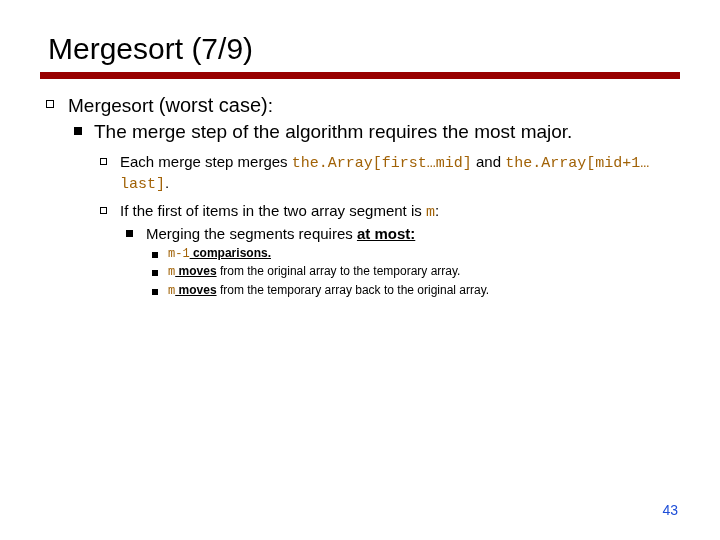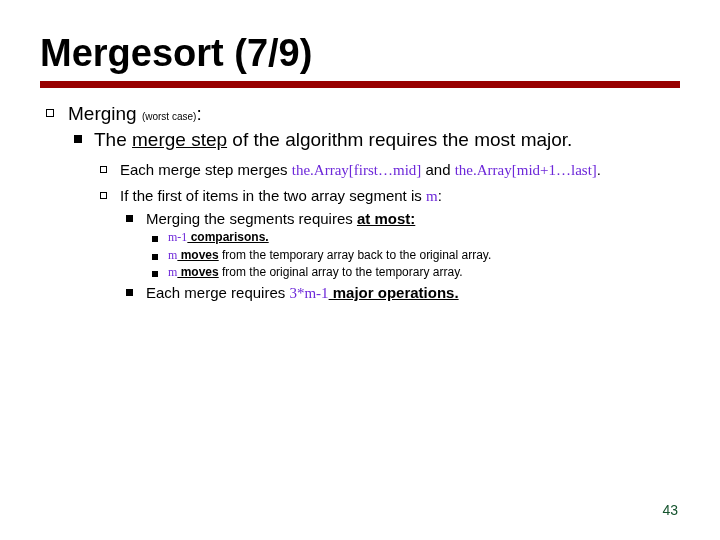--- a/index.html
+++ b/index.html
@@ -13,23 +13,23 @@
     position: relative;
   }
   .slide {
     width: 720px;
     height: 540px;
     position: relative;
     box-sizing: border-box;
     padding: 32px 40px 0 40px;
   }
   .title {
-    font-size: 38px;
-    font-weight: 700;
-    margin: 0 0 6px 0;
+    font-size: 30px;
+    font-weight: 400;
+    margin: 0 0 6px 8px;
   }
   .rule {
     height: 7px;
     background: #990000;
     margin: 0 0 14px 0;
   }
   ul.lvl0, ul.lvl1, ul.lvl2, ul.lvl3, ul.lvl4 {
     margin: 0;
     padding: 0;
     list-style: none;
@@ -46,70 +46,67 @@
   ul.lvl2 > li::before { content: ""; position: absolute; left: 6px; top: 6px; width: 7px; height: 7px; border: 1px solid #000; box-sizing: border-box; }
 
   ul.lvl3 { margin-top: 2px; }
   ul.lvl3 > li { padding-left: 26px; position: relative; font-size: 15px; line-height: 1.3; margin-bottom: 2px; }
   ul.lvl3 > li::before { content: ""; position: absolute; left: 6px; top: 6px; width: 7px; height: 7px; background: #000; }
 
   ul.lvl4 { margin-top: 2px; }
   ul.lvl4 > li { padding-left: 22px; position: relative; font-size: 12px; line-height: 1.3; margin-bottom: 2px; }
   ul.lvl4 > li::before { content: ""; position: absolute; left: 6px; top: 6px; width: 6px; height: 6px; background: #000; }
 
-  .sub { font-size: 10px; vertical-align: 0; }
-  .u { text-decoration: underline; }
-  .code { font-family: Liberation Serif, serif; color: #6d28d9; }
+  .sub { font-size: 20px; vertical-align: 0; }
+  .u { }
+  .code { font-family: Liberation Mono, monospace; color: #a16207; }
   .b { font-weight: bold; text-decoration: underline; }
 
   .pagenum {
     position: absolute;
     right: 42px;
     bottom: 22px;
     font-size: 14px;
-    color: #14532d;
+    color: #1d4ed8;
   }
 </style>
 </head>
 <body>
 
 <div class="slide">
 
   <h1 class="title">Mergesort (7/9)</h1>
   <div class="rule"></div>
 
   <ul class="lvl0">
     <li>
-      <span>Merging </span><span class="sub">(worst case)</span><span>:</span>
+      <span>Mergesort </span><span class="sub">(worst case)</span><span>:</span>
       <ul class="lvl1">
         <li>
           <span>The </span><span class="u">merge step</span><span> of the algorithm requires the most major.</span>
           <ul class="lvl2">
             <li>
               <span>Each merge step merges </span><span class="code">the.Array[first…mid]</span><span> and </span><span class="code">the.Array[mid+1…last]</span><span>.</span>
             </li>
             <li>
               <span>If the first of items in the two array segment is </span><span class="code">m</span><span>:</span>
               <ul class="lvl3">
                 <li>
                   <span>Merging the segments requires </span><span class="b">at most:</span>
                   <ul class="lvl4">
                     <li>
                       <span class="code">m-1</span><span class="b"> comparisons.</span>
                     </li>
                     <li>
+                      <span class="code">m</span><span class="b"> moves</span><span> from the original array to the temporary array.</span>
+                    </li>
+                    <li>
                       <span class="code">m</span><span class="b"> moves</span><span> from the temporary array back to the original array.</span>
                     </li>
-                    <li>
-                      <span class="code">m</span><span class="b"> moves</span><span> from the original array to the temporary array.</span>
-                    </li>
                   </ul>
-                </li>
-                <li>
-                  <span>Each merge requires </span><span class="code">3*m-1</span><span class="b"> major operations.</span>
                 </li>
               </ul>
             </li>
           </ul>
         </li>
       </ul>
     </li>
   </ul>
 
   <div class="pagenum">43</div>

